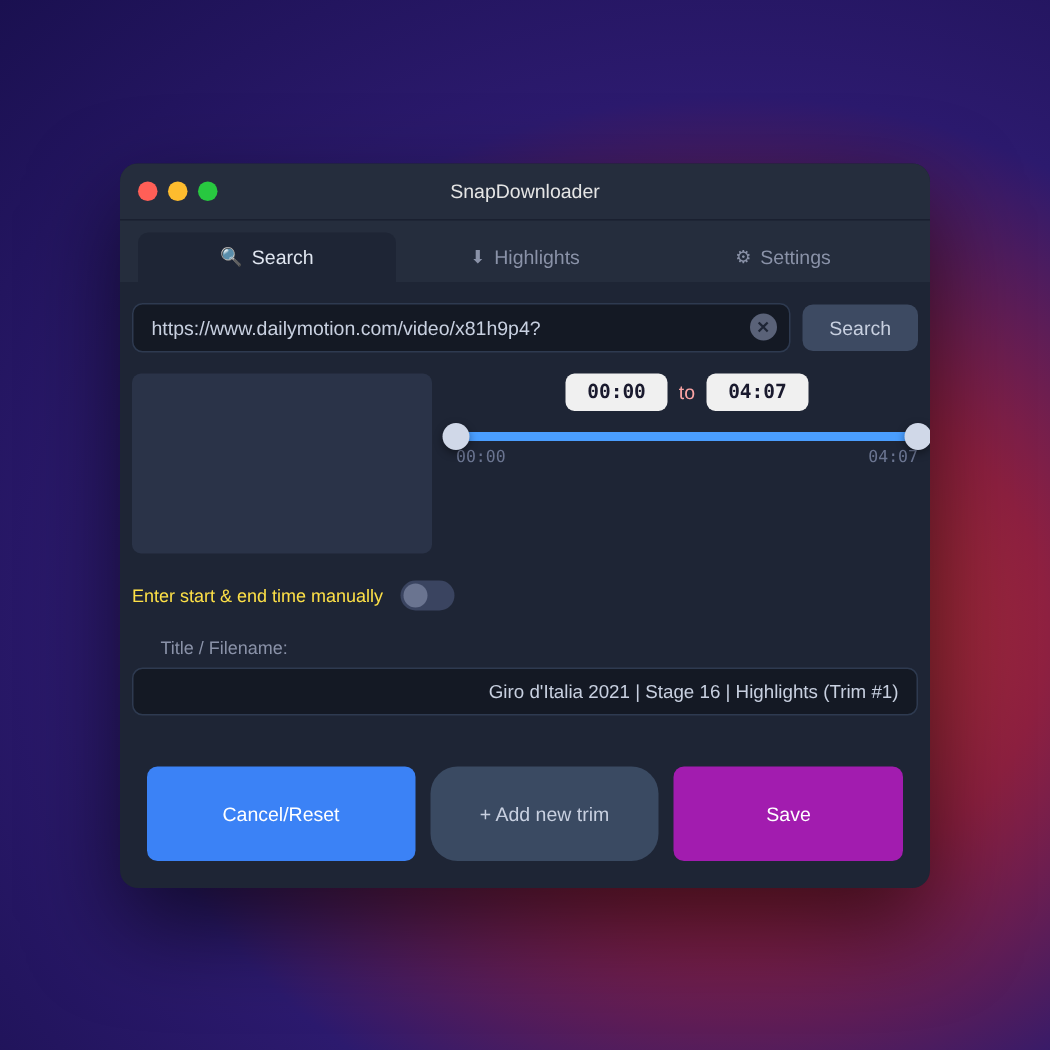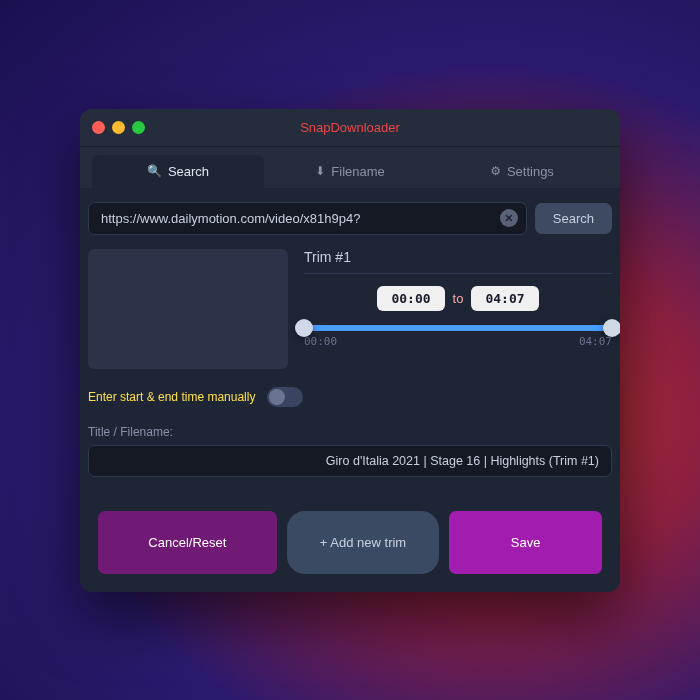--- a/index.html
+++ b/index.html
@@ -46,21 +46,21 @@
       height: 13px;
       border-radius: 50%;
       cursor: pointer;
     }
 
     .tl-close { background: #ff5f57; }
     .tl-minimize { background: #febc2e; }
     .tl-maximize { background: #28c840; }
 
     .titlebar-title {
-      color: #ef4444;
+      color: #e5e5e5;
       font-size: 13px;
       font-weight: 500;
     }
 
     .tabs {
       display: flex;
       background: #252d3d;
       padding: 8px 12px 0;
       gap: 0;
     }
@@ -286,20 +286,21 @@
     }
 
     .filename-section {
       margin-bottom: 0;
     }
 
     .filename-label {
       color: #8a92a8;
       font-size: 12px;
       margin-bottom: 6px;
+      margin-left: 19px;
     }
 
     .filename-input {
       width: 100%;
       background: #141924;
       border: 1px solid #2e3a50;
       border-radius: 7px;
       padding: 8px 12px;
       color: #c8d0e0;
       font-size: 12.5px;
@@ -308,21 +309,21 @@
     }
 
     .footer-btns {
       display: flex;
       gap: 10px;
       padding: 14px 18px 18px;
     }
 
     .btn-cancel {
       flex: 1;
-      background: #701a75;
+      background: #3b82f6;
       color: #fff;
       border: none;
       border-radius: 7px;
       padding: 24px;
       font-size: 13px;
       font-weight: 500;
       cursor: pointer;
     }
 
     .btn-add-trim {
@@ -363,21 +364,21 @@
     <span class="titlebar-title">SnapDownloader</span>
   </div>
 
   <div class="tabs">
     <div class="tab active">
       <span class="tab-icon">🔍</span>
       <span>Search</span>
     </div>
     <div class="tab">
       <span class="tab-icon">⬇</span>
-      <span>Filename</span>
+      <span>Highlights</span>
     </div>
     <div class="tab">
       <span class="tab-icon">⚙</span>
       <span>Settings</span>
     </div>
   </div>
 
   <div class="content">
 
     <div class="url-bar">
@@ -385,23 +386,20 @@
         <input class="url-input" type="text" value="https://www.dailymotion.com/video/x81h9p4?" style="">
         <div class="url-clear">✕</div>
       </div>
       <button class="search-btn">Search</button>
     </div>
 
     <div class="video-trim-area">
       <div class="video-thumbnail"></div>
 
       <div class="trim-panel">
-        <div class="trim-header">
-          <span class="trim-title">Trim #1</span>
-        </div>
 
         <div class="time-display">
           <span class="time-badge">00:00</span>
           <span class="time-to">to</span>
           <span class="time-badge">04:07</span>
         </div>
 
         <div class="slider-area">
           <div class="slider-track">
             <div class="slider-fill"></div>

